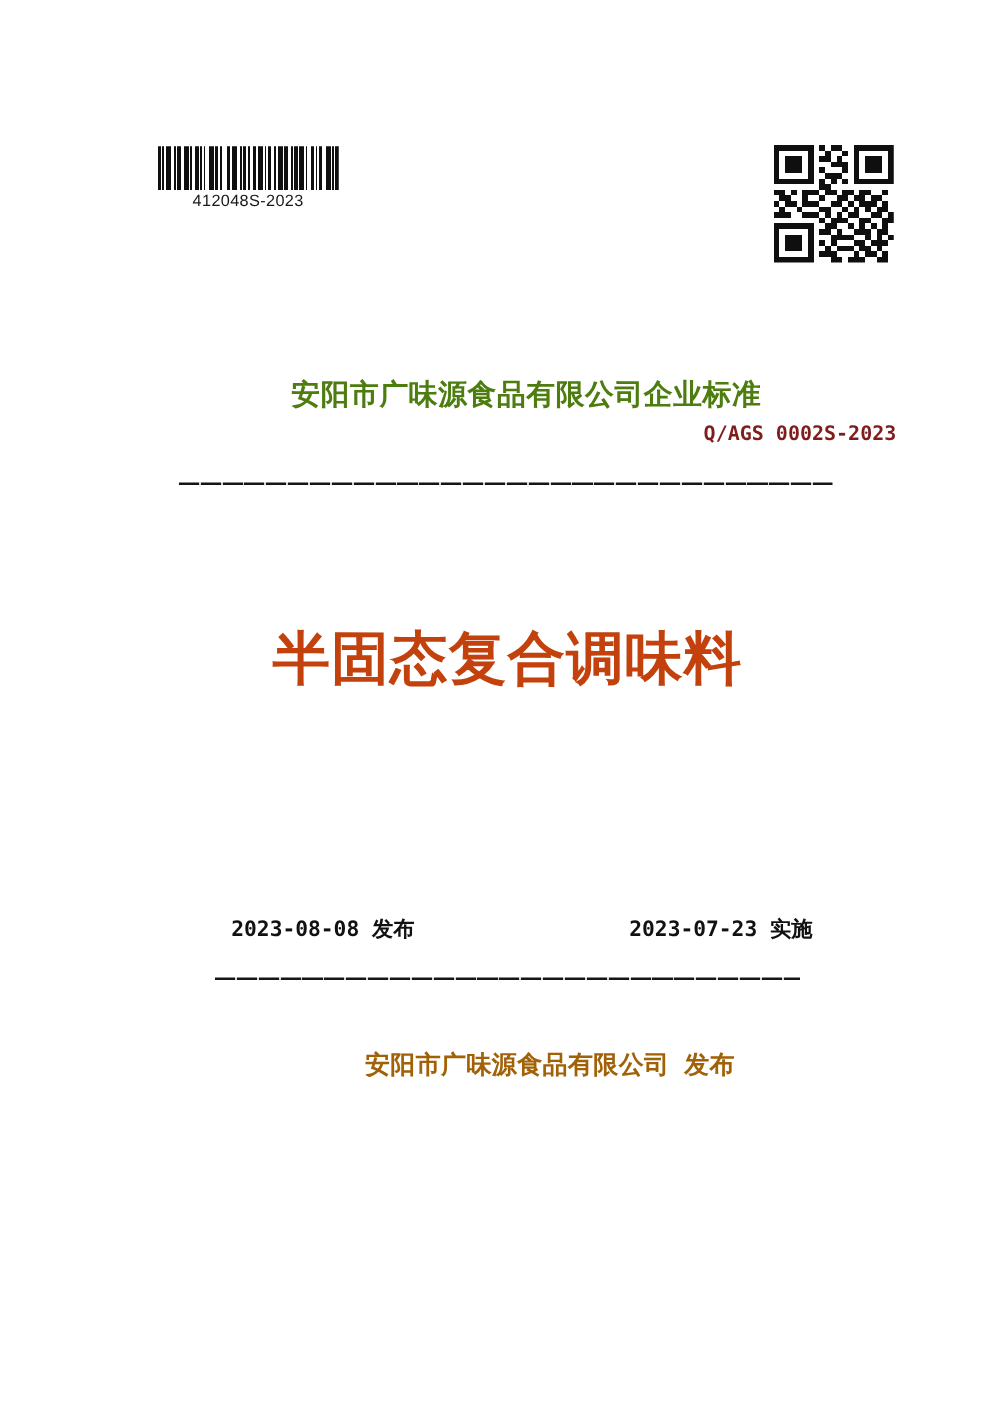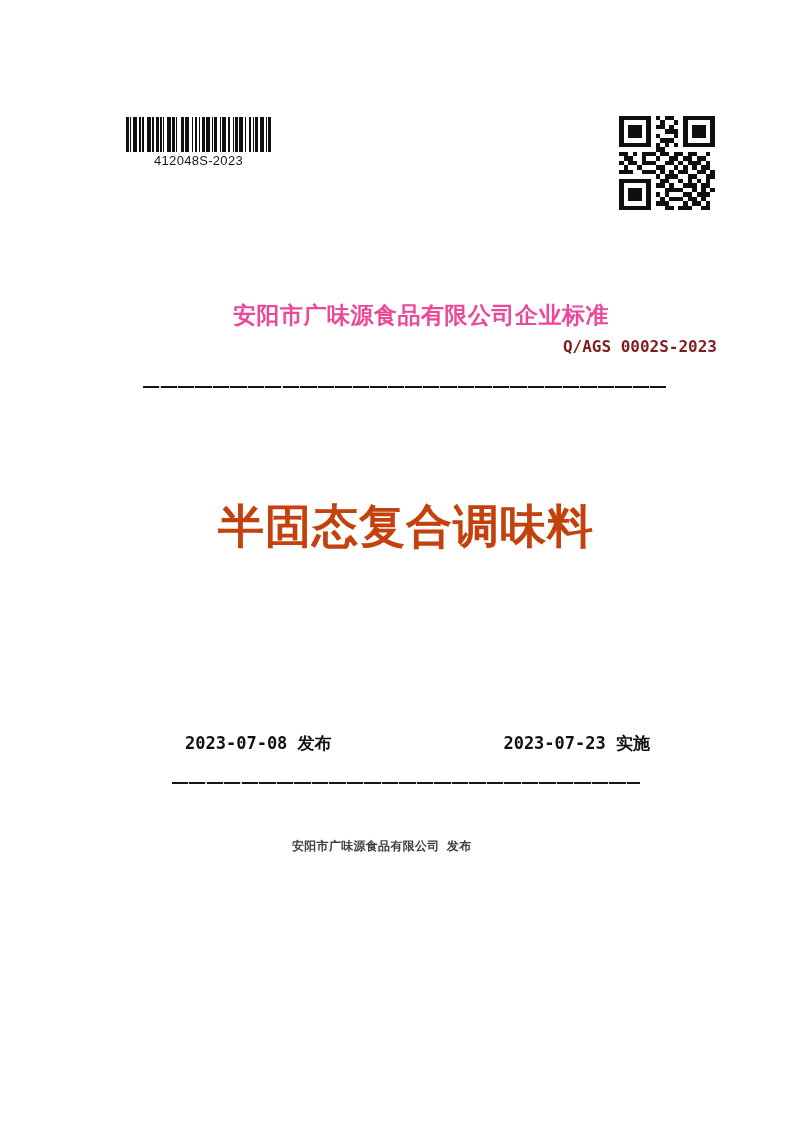--- a/index.html
+++ b/index.html
@@ -17,21 +17,21 @@
   .barcode-svg{display:block;width:145px;height:35px;}
   .barcode-label{
     width:145px;text-align:center;margin-top:1px;
     font-family:"Liberation Sans","DejaVu Sans",sans-serif;
     font-size:13px;letter-spacing:0.3px;color:#1a1a1a;white-space:pre;
   }
   .qr-svg{left:619px;top:116px;width:96px;height:94px;display:block;}
   .org-title{
     left:233px;top:300px;
     font-size:23px;font-weight:700;letter-spacing:0.5px;
-    color:#ec4899;white-space:pre;
+    color:#4d7c0f;white-space:pre;
   }
   .std-no{
     right:76px;top:337px;
     font-family:"DejaVu Sans Mono","Liberation Mono",monospace;
     font-size:16px;font-weight:700;color:#7f1d1d;white-space:pre;
   }
   .rule{
     height:2px;
     background-image:repeating-linear-gradient(90deg,
       #151515 0px,#151515 16px,
@@ -46,22 +46,22 @@
   }
   .date-line{
     top:732px;
     font-family:"DejaVu Sans Mono","Liberation Mono",monospace;
     font-size:17px;font-weight:600;color:#111;white-space:pre;
   }
   .date-left{left:185px;}
   .date-right{right:143px;}
   .publisher{
     left:292px;top:838px;
-    font-size:12px;font-weight:700;letter-spacing:0.3px;
-    color:#404040;white-space:pre;
+    font-size:20px;font-weight:700;letter-spacing:0.3px;
+    color:#a16207;white-space:pre;
   }
 </style>
 </head>
 <body>
 
 <div class="page">
 
   <div class="abs barcode-wrap">
     <svg class="barcode-svg" id="barcode" viewBox="0 0 110 35" preserveAspectRatio="none" shape-rendering="crispEdges">
         <rect x="0" y="0" width="2" height="35" fill="#0f0f0f"></rect>
@@ -342,21 +342,21 @@
     </svg>
 
   <div class="abs org-title">安阳市广味源食品有限公司企业标准</div>
 
   <div class="abs std-no">Q/AGS 0002S-2023</div>
 
   <div class="abs rule rule-top"></div>
 
   <h1 class="abs doc-title">半固态复合调味料</h1>
 
-  <div class="abs date-line date-left">2023-07-08 发布</div>
+  <div class="abs date-line date-left">2023-08-08 发布</div>
 
   <div class="abs date-line date-right">2023-07-23 实施</div>
 
   <div class="abs rule rule-bottom"></div>
 
   <div class="abs publisher">安阳市广味源食品有限公司  发布</div>
 
 </div>
 
 </body></html>

